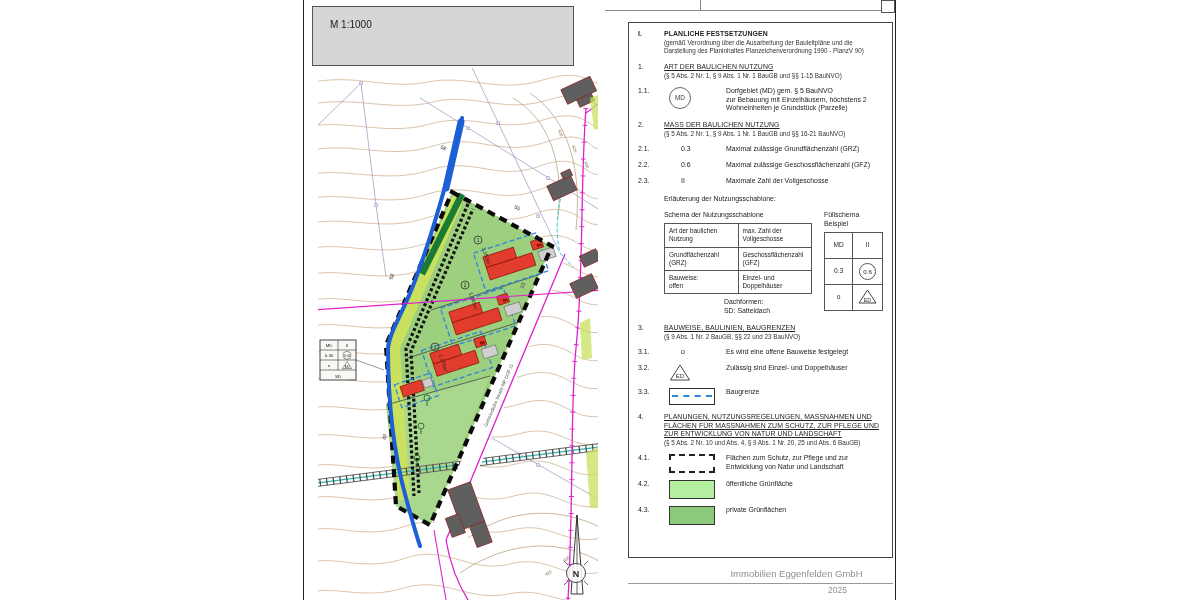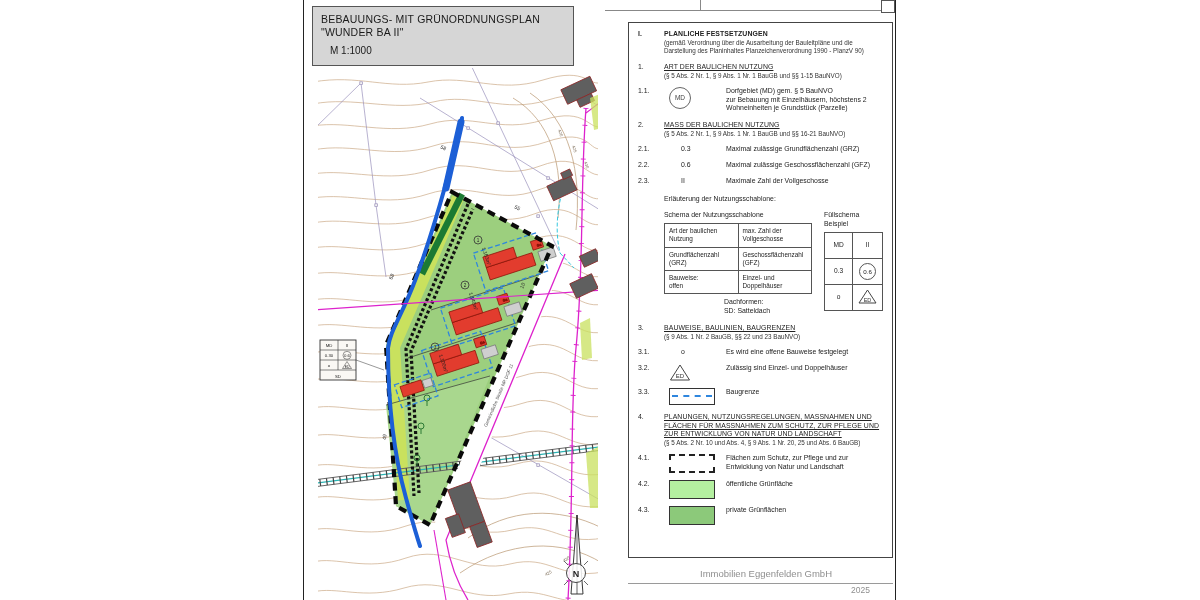--- a/index.html
+++ b/index.html
@@ -41,45 +41,41 @@
   table.fill td{border:1px solid #555;width:29px;height:23px;text-align:center;font-size:6.6px;}
   .circ-val{display:inline-flex;width:15px;height:15px;border:1px solid #555;border-radius:50%;
     align-items:center;justify-content:center;font-size:6.2px;}
   .sym-box{box-sizing:border-box;}
   .baugrenze-box{width:46px;height:17px;border:1px solid #333;display:flex;align-items:center;padding:0 2px;}
   .baugrenze-box .dash{width:100%;border-top:2.2px dashed var(--baugrenze-blue);}
   .hatch-box{width:46px;height:19px;border:2.4px dashed #222;background:#fff;}
   .green-box1{width:46px;height:19px;border:1px solid #333;background:var(--legend-light-green);}
   .green-box2{width:46px;height:19px;border:1px solid #333;background:var(--legend-green);}
   
-  #footer-company{position:absolute;left:700px;top:568px;width:193px;font-size:9.5px;color:#8f8f8f;}
+  #footer-company{position:absolute;left:700px;top:568px;width:193px;text-align:center;font-size:9.5px;color:#8f8f8f;}
   #footer-line{position:absolute;left:628px;top:583px;width:265px;height:1px;background:#9a9a9a;}
-  #footer-year{position:absolute;left:828px;top:585px;width:65px;text-align:center;font-size:8.5px;color:#8f8f8f;}
+  #footer-year{position:absolute;left:828px;top:585px;width:65px;text-align:left;font-size:8.5px;color:#8f8f8f;}
   
   #topline{position:absolute;left:605px;top:10px;width:276px;height:1px;background:#888;}
   #toptick{position:absolute;left:700px;top:0;width:1px;height:10px;background:#888;}
   #topbox{position:absolute;left:881px;top:0;width:14px;height:13px;border:1px solid #555;box-sizing:border-box;}
   svg text{font-family:"Liberation Sans",sans-serif;}
 </style>
 </head>
 <body>
 
 <div id="canvas">
 
   <div class="vline" style="left:303px;"></div>
   <div class="vline" style="left:895px;"></div>
   <div id="topline"></div>
   <div id="toptick"></div>
   <div id="topbox"></div>
 
   <div id="titleblock">
-    <div class="t1">
-      <span>BEBAUUNGS- MIT GRÜNORDNUNGSPLAN</span><br>
-      <span>"WUNDER BA II"</span>
-    </div>
     <div class="t2">M 1:1000</div>
   </div>
 
   <svg style="position:absolute;left:318px;top:68px;" width="280" height="532" viewBox="0 0 280 532">
 
     <g stroke="var(--contour-tan)" stroke-width="0.7" fill="none" opacity="0.9">
       <path d="M-5,14 C40,6 70,22 110,14 S180,26 225,12 S270,20 285,14"></path>
       <path d="M-5,36 C35,28 75,44 115,34 S185,46 230,32 S272,42 285,36"></path>
       <path d="M-5,58 C30,52 70,68 112,56 S180,66 225,52 S270,64 285,58"></path>
       <path d="M-5,82 C35,74 72,92 115,78 S182,90 228,74 S270,86 285,80"></path>

